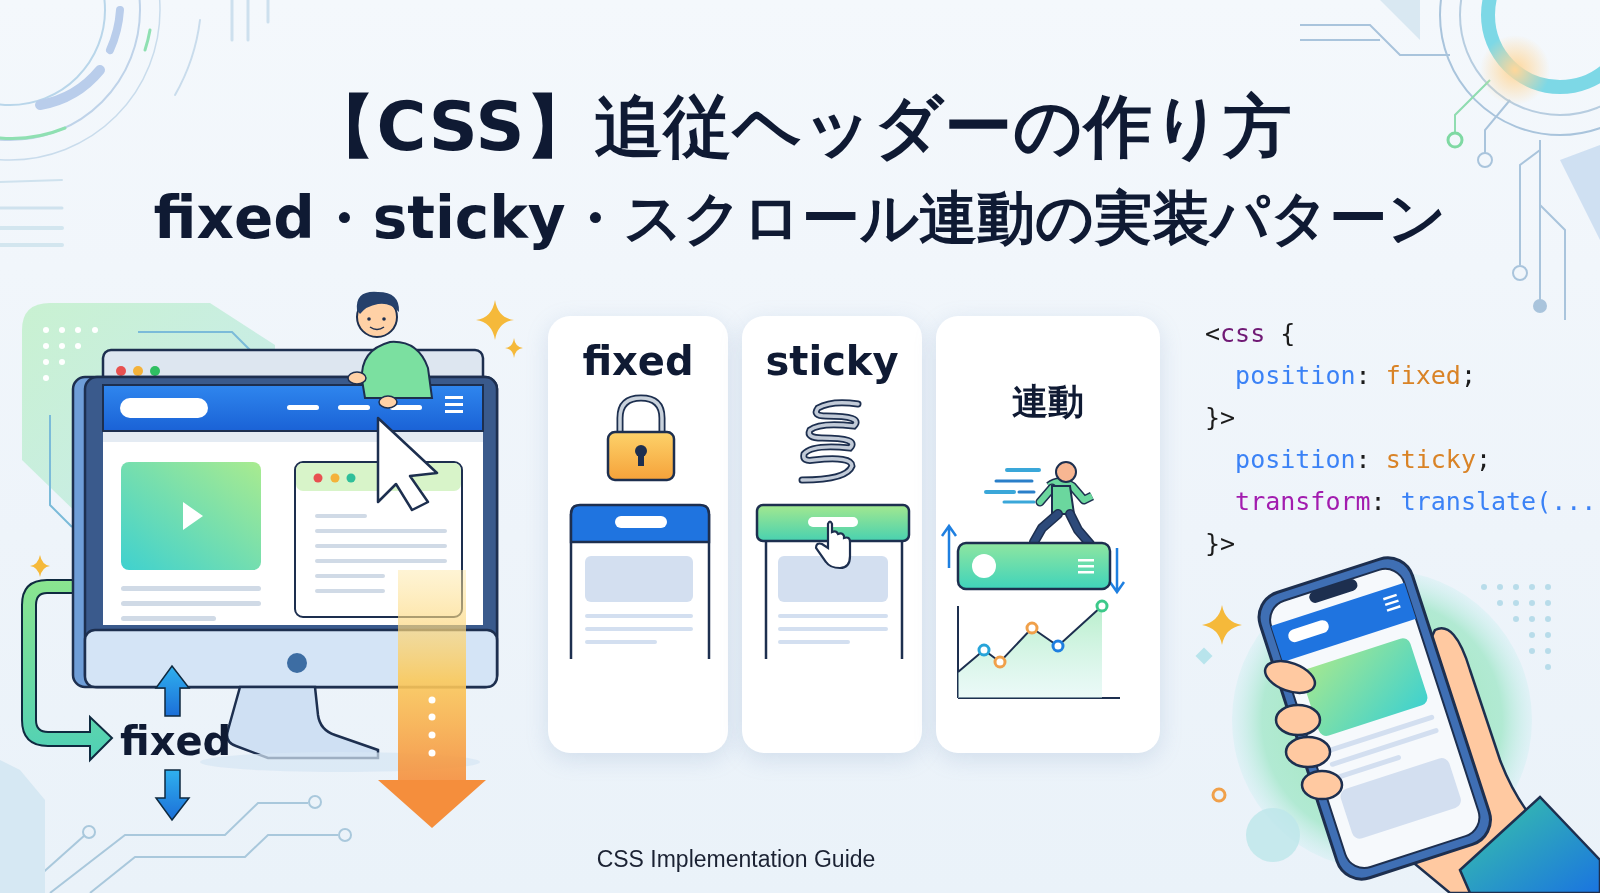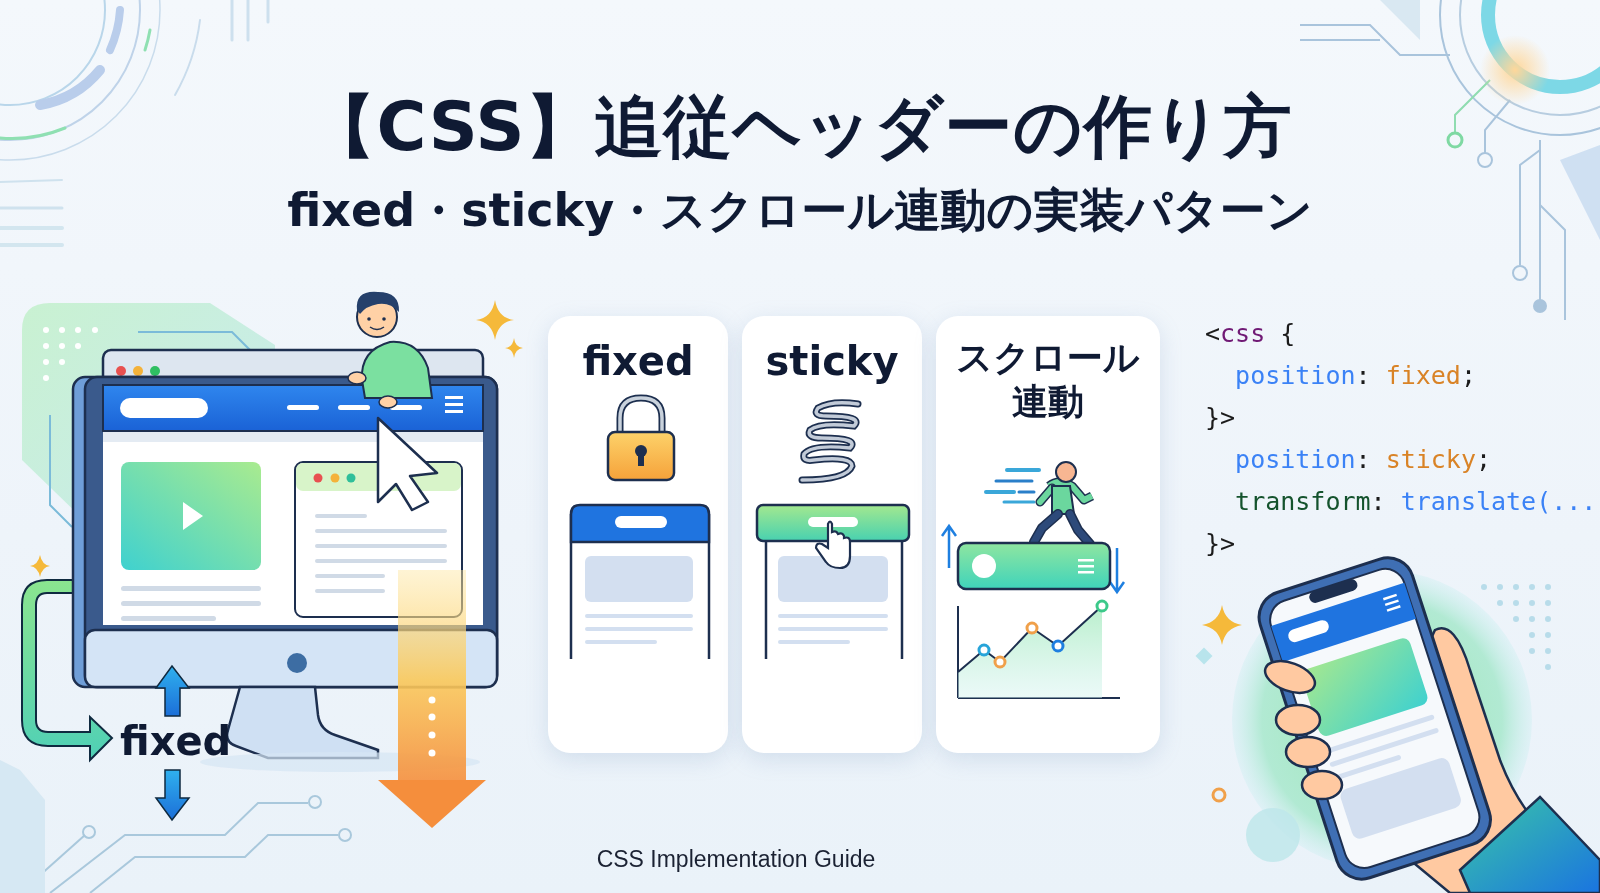--- a/index.html
+++ b/index.html
@@ -15,21 +15,21 @@
 
   
   .title-main {
     left: 0; width: 1600px; top: 62px; text-align: center;
     font-size: 68px; font-weight: 900; letter-spacing: 1px; color: #0f1a33;
     font-family: "DejaVu Sans", sans-serif;
     margin-top: 20px;
   }
   .title-sub {
     left: 0; width: 1600px; top: 180px; text-align: center;
-    font-size: 46px; font-weight: 900; color: #0f1a33;
+    font-size: 58px; font-weight: 900; color: #0f1a33;
     font-family: "DejaVu Sans", sans-serif;
   }
 
   
   .card {
     background: #ffffff; border-radius: 22px;
     box-shadow: 0 6px 22px rgba(120,150,190,0.22);
   }
   .card-title {
     position: absolute; left: 0; right: 0; text-align: center;
@@ -42,21 +42,21 @@
 
   
   .code {
     left: 1205px; top: 313px;
     font-family: "DejaVu Sans Mono", "Liberation Mono", monospace;
     font-size: 25px; line-height: 42px; color: #1b1b1b; white-space: pre;
   }
   .c-tag { color: #701a75; }
   .c-prop { color: #3b82f6; }
   .c-val { color: #d98326; }
-  .c-red { color: #14532d; }
+  .c-red { color: #a21caf; }
 
   .footer-label {
     left: 0; width: 1472px; top: 846px; text-align: center;
     font-family: "Liberation Sans", sans-serif; font-size: 23px; color: #1b2233;
   }
   .fixed-label {
     left: 120px; top: 718px; font-size: 40px; font-weight: 900; color: #0f1a33;
   }
 </style>
 </head>
@@ -312,21 +312,20 @@
     <rect x="52" y="13" width="50" height="10" rx="5" fill="#ffffff"></rect>
     <rect x="22" y="52" width="110" height="46" rx="6" fill="#d3dff0"></rect>
     <rect x="22" y="110" width="110" height="4" rx="2" fill="#d3dff0"></rect>
     <rect x="22" y="123" width="110" height="4" rx="2" fill="#d3dff0"></rect>
     <rect x="22" y="136" width="72" height="4" rx="2" fill="#d3dff0"></rect>
     <path d="M 72 20 L 72 44 L 66 40 Q 60 38 60 44 L 70 58 Q 74 64 84 64 Q 94 64 94 52 L 94 38 Q 94 32 88 34 L 88 32 Q 86 28 82 30 L 82 30 Q 80 26 76 28 L 76 20 Q 74 15 72 20 Z" fill="#ffffff" stroke="#1d2f4f" stroke-width="2.2"></path>
   </svg>
 </div>
 
 <div class="abs card" style="left:936px;top:316px;width:224px;height:437px;">
-  <div class="card-title" style="top:18px;font-size:36px;">スクロール</div>
   <div class="card-title" style="top:62px;font-size:36px;">連動</div>
   <svg class="abs" style="left:38px;top:140px" width="130" height="95">
     <g stroke-linecap="round">
       <line x1="33" y1="14" x2="65" y2="14" stroke="#3aa7d9" stroke-width="4"></line>
       <line x1="22" y1="25" x2="58" y2="25" stroke="#2a7fc9" stroke-width="3"></line>
       <line x1="12" y1="36" x2="40" y2="36" stroke="#3aa7d9" stroke-width="4"></line>
       <line x1="45" y1="36" x2="60" y2="36" stroke="#2a7fc9" stroke-width="3"></line>
       <line x1="30" y1="46" x2="60" y2="46" stroke="#3aa7d9" stroke-width="3"></line>
     </g>
     <path d="M 75 30 Q 85 22 98 30 L 110 44 L 118 40" fill="none" stroke="#1d2f4f" stroke-width="9" stroke-linejoin="round"></path>

